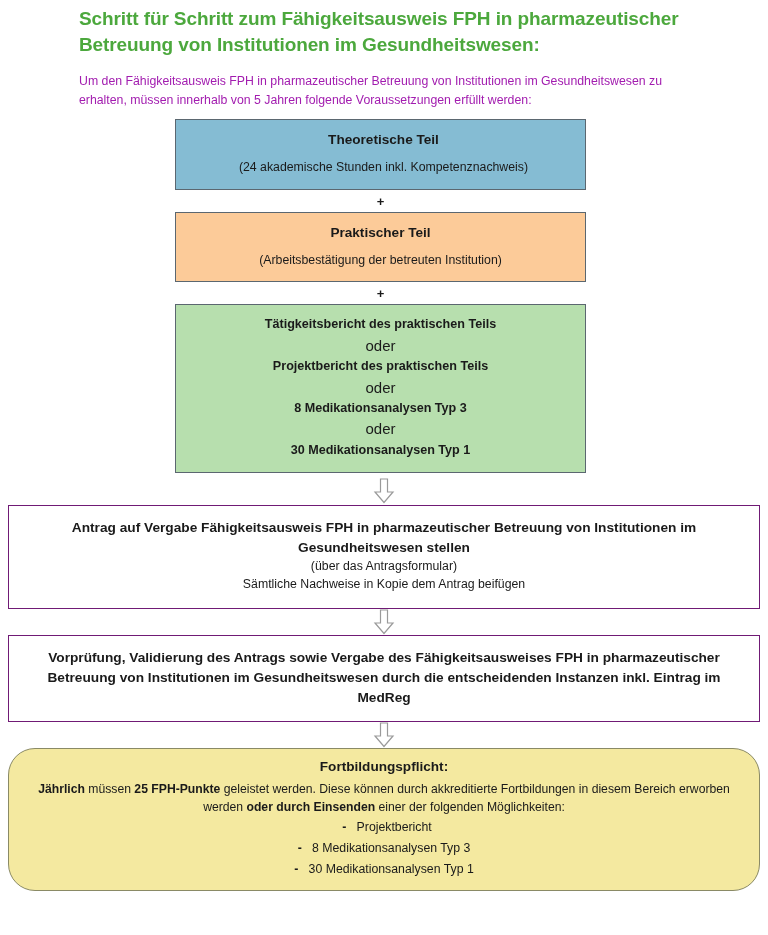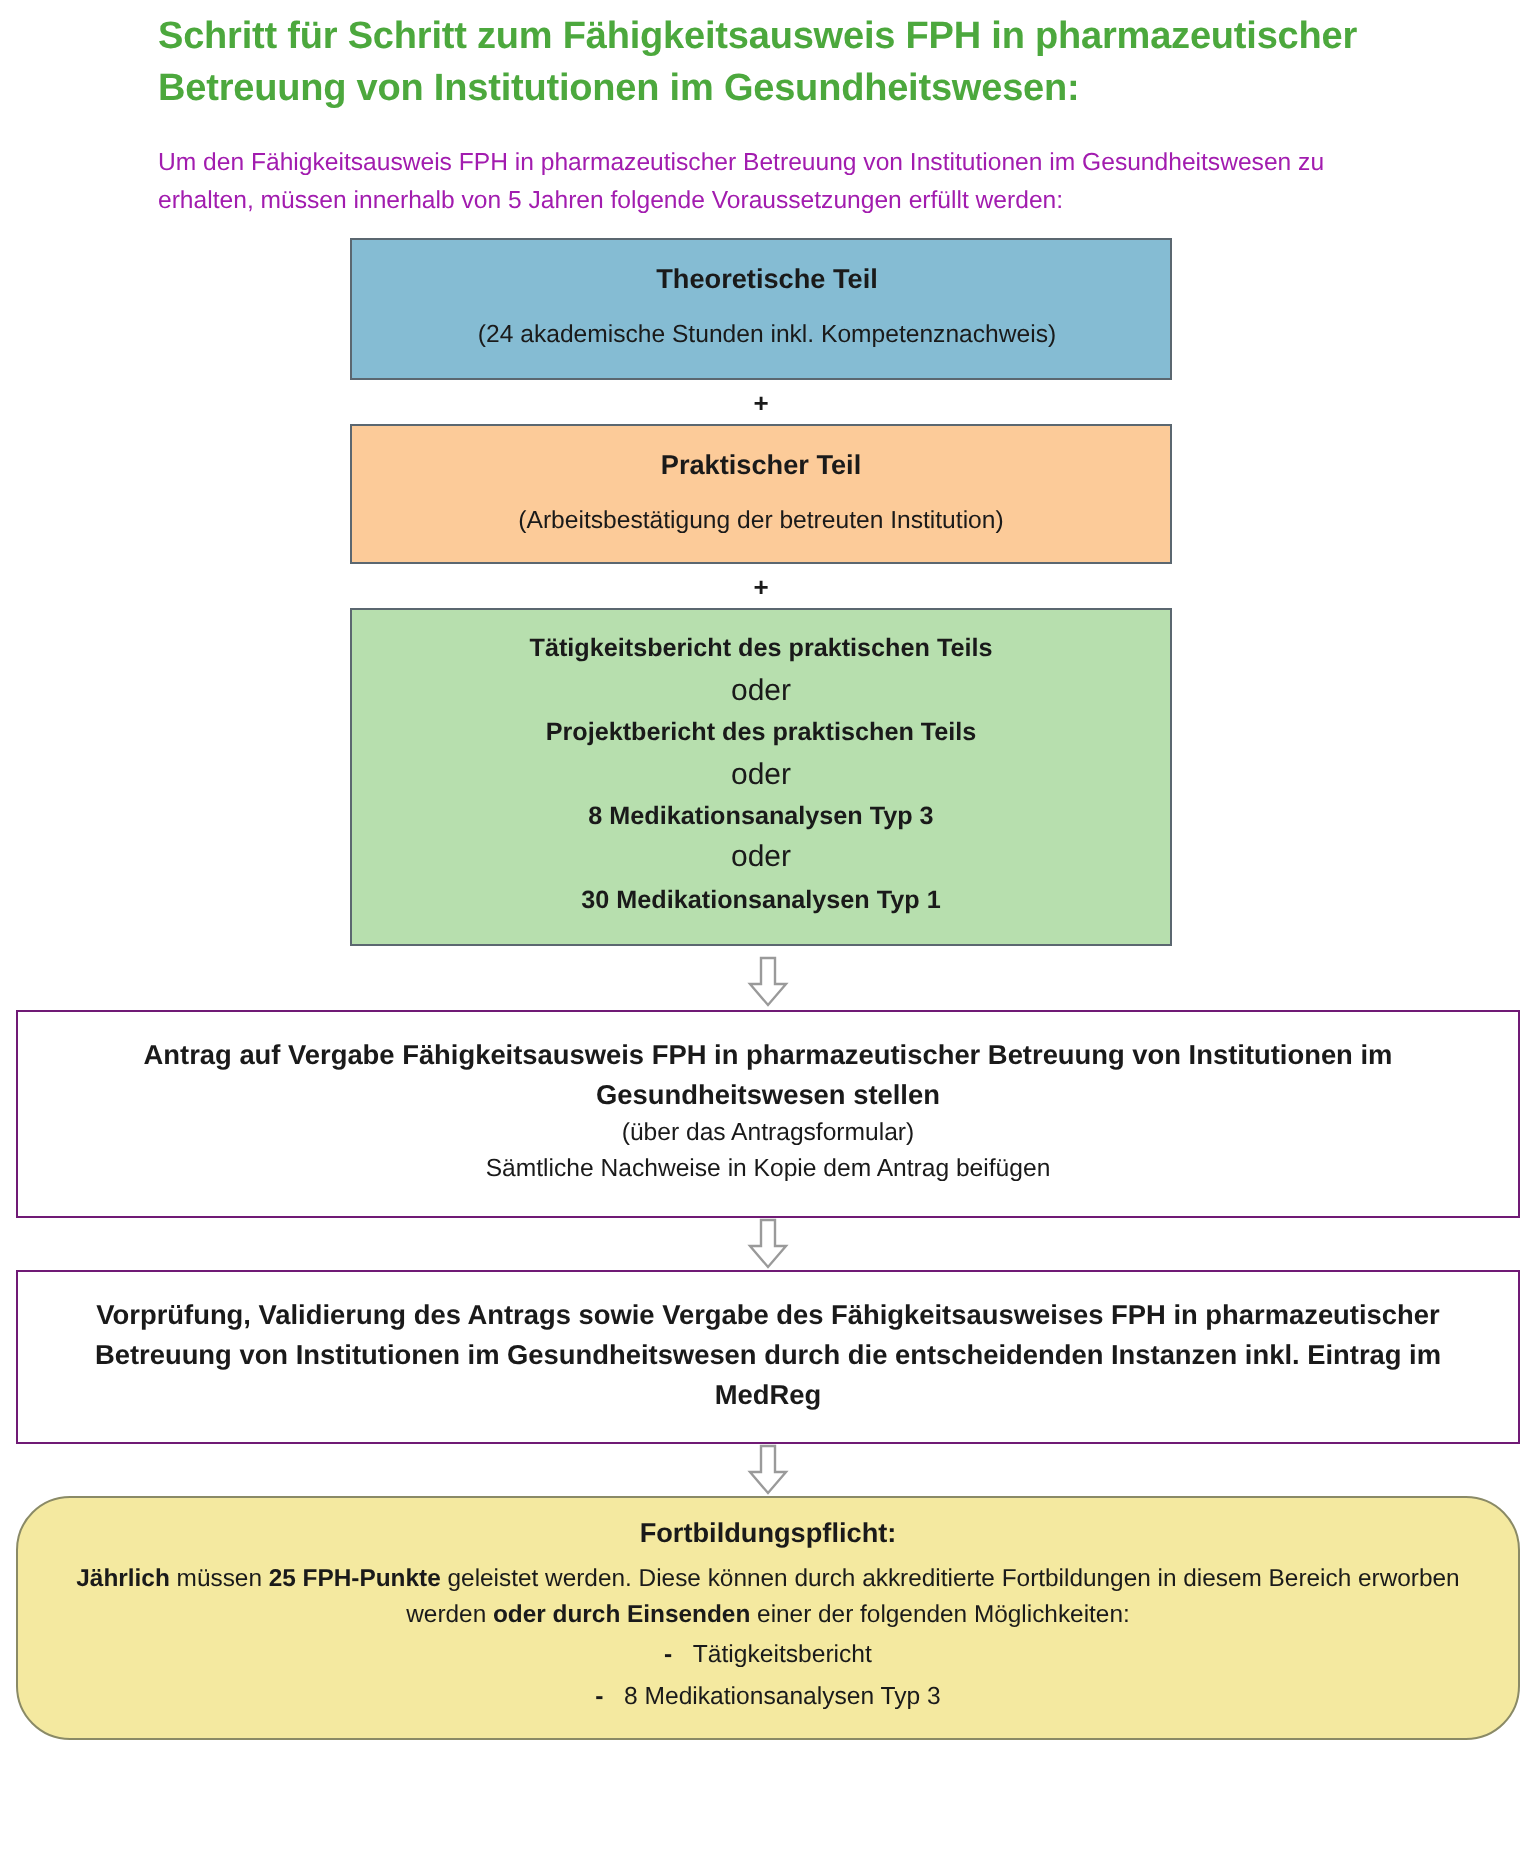--- a/index.html
+++ b/index.html
@@ -198,21 +198,24 @@
 
   <div class="arrow-wrap" style="height:26px;">
     <svg width="24" height="26" viewBox="0 0 24 26">
       <polygon points="8.5,1 15.5,1 15.5,14 21,14 12,24.5 3,14 8.5,14" fill="#ffffff" stroke="#9a9a9a" stroke-width="1.2"></polygon>
     </svg>
   </div>
 
   <div class="ybox" style="background: rgb(244, 233, 160); border-radius: 27px;">
     <div class="ybox-title">Fortbildungspflicht:</div>
     <div class="ybox-body" id="ce-body"><b>Jährlich</b><span> müssen </span><b>25 FPH-Punkte</b><span> geleistet werden. Diese können durch akkreditierte Fortbildungen in diesem Bereich erworben werden </span><b>oder durch Einsenden</b><span> einer der folgenden Möglichkeiten:</span></div>
-    <div class="ybox-item sp-1">
-      <span class="dash">-</span>&nbsp;&nbsp;&nbsp;<span>Tätigkeitsbericht</span>
+    <div class="ybox-item sp-2">
+      <span class="dash">-</span>&nbsp;&nbsp;&nbsp;<span>Projektbericht</span>
     </div>
     <div class="ybox-item sp-3">
       <span class="dash">-</span>&nbsp;&nbsp;&nbsp;<span>8 Medikationsanalysen Typ 3</span>
     </div>
+    <div class="ybox-item sp-4">
+      <span class="dash">-</span>&nbsp;&nbsp;&nbsp;<span>30 Medikationsanalysen Typ 1</span>
+    </div>
   </div>
 
 </div>
 
 </body></html>

